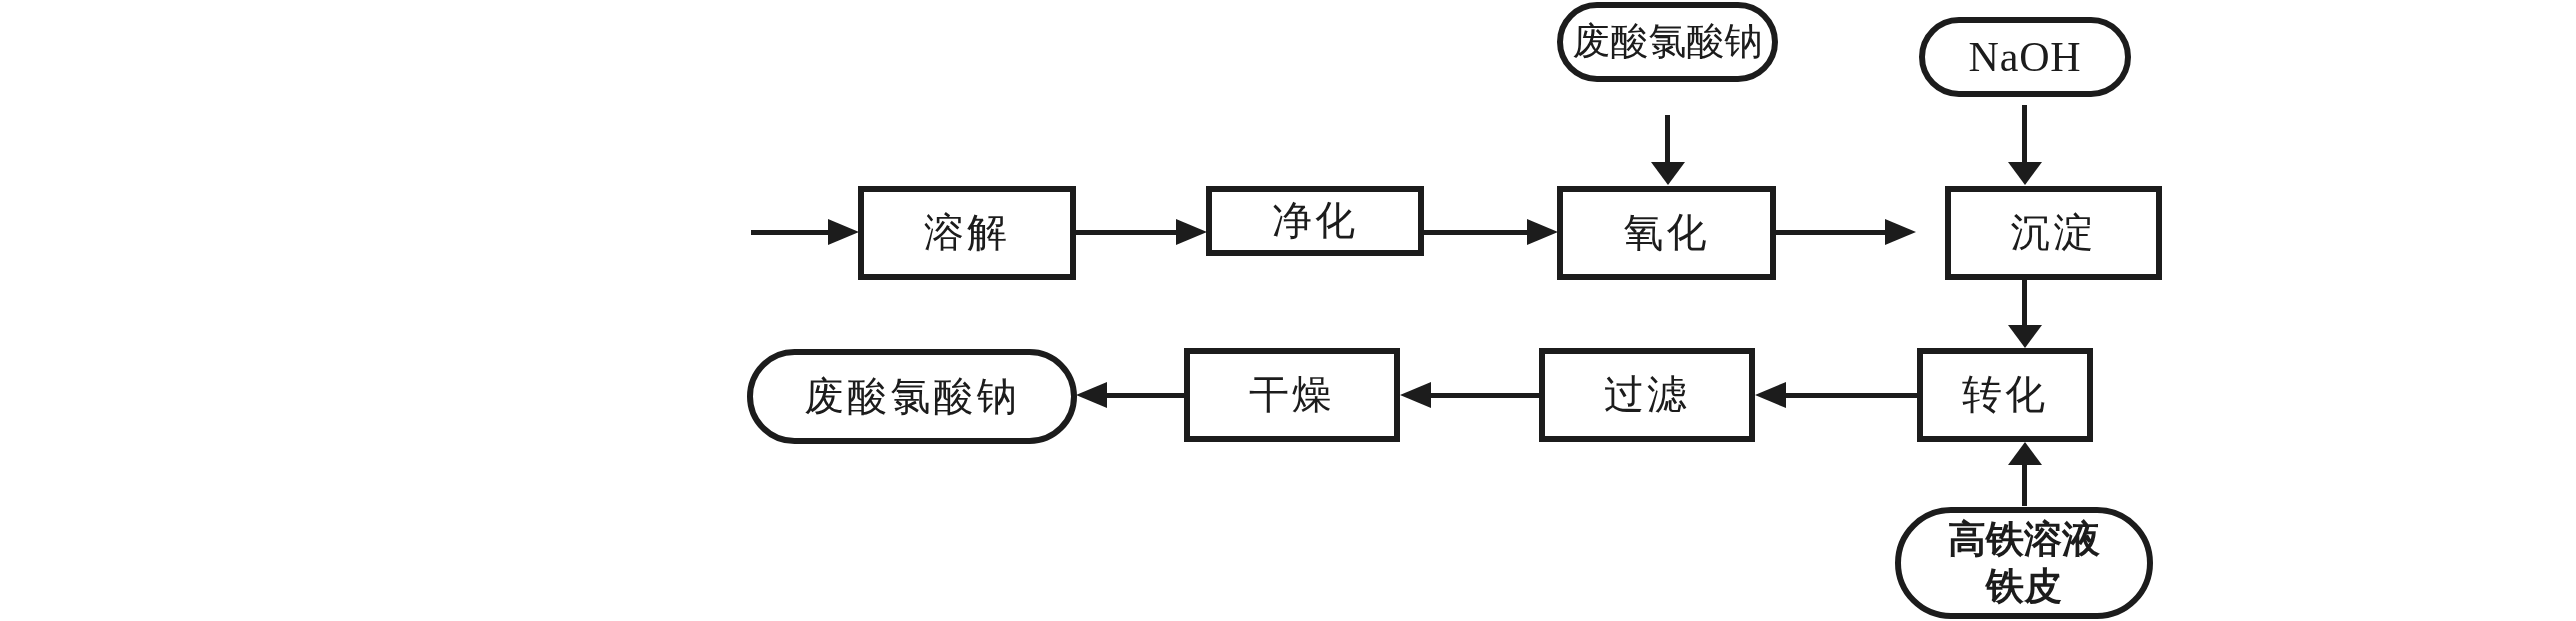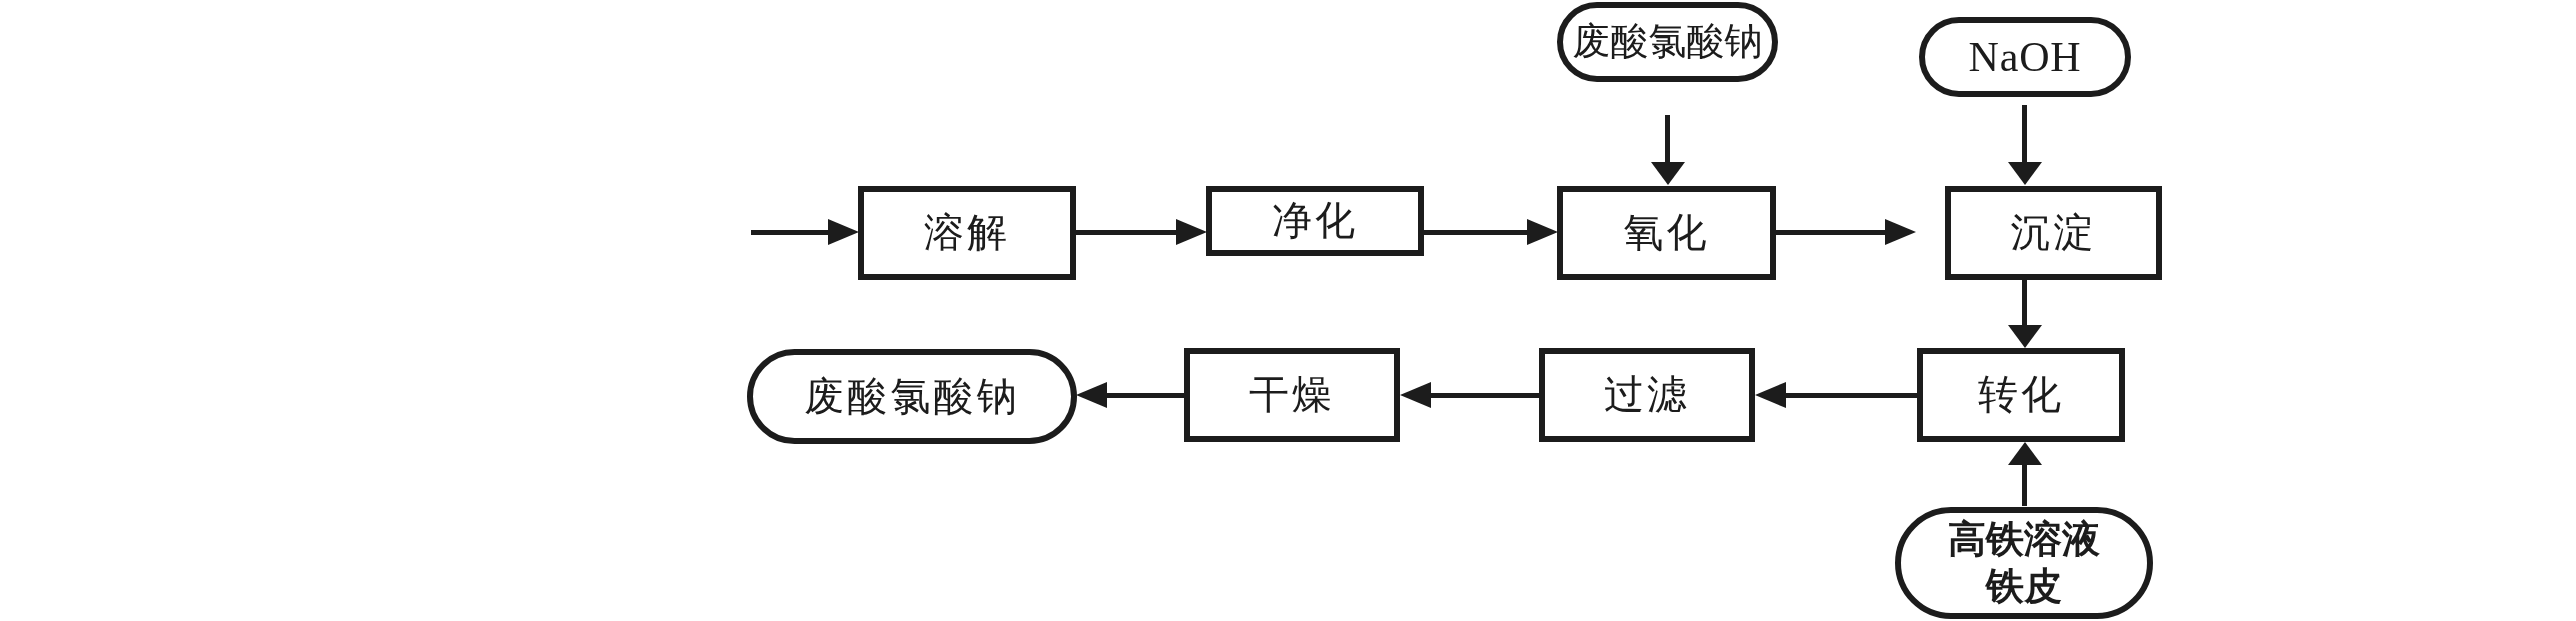--- a/index.html
+++ b/index.html
@@ -74,21 +74,21 @@
   </div>
 
   <div class="node" style="left:1184px; top:348px; width:216px; height:94px;">
     <span class="lbl">干燥</span>
   </div>
 
   <div class="node" style="left:1539px; top:348px; width:216px; height:94px;">
     <span class="lbl">过滤</span>
   </div>
 
-  <div class="node" style="left:1917px; top:348px; width:208px; height:94px;">
+  <div class="node" style="left:1917px; top:348px; width:176px; height:94px;">
     <span class="lbl">转化</span>
   </div>
 
   <div class="node stadium twoline" style="left:1895px; top:507px; width:258px; height:112px; letter-spacing:0;">
     <span class="lbl">
       <div>高铁溶液</div>
       <div>铁皮</div>
     </span>
   </div>
 

